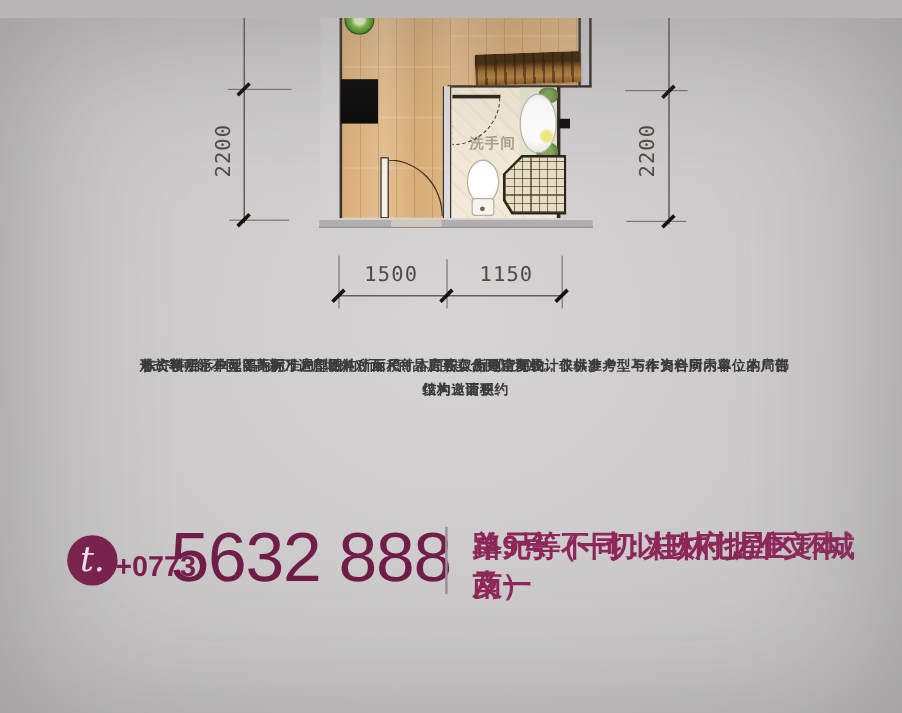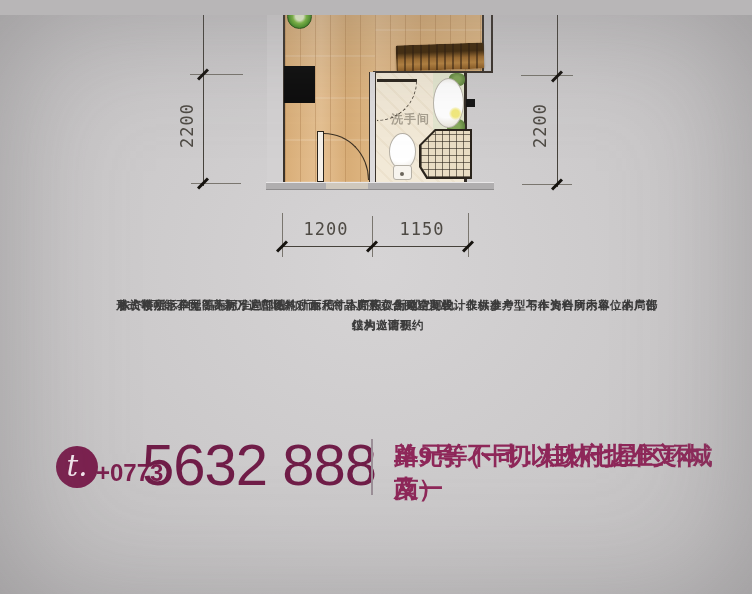--- a/index.html
+++ b/index.html
@@ -166,21 +166,21 @@
     <div class="tick" style="left:550px;top:168px;"></div>
     <div class="dimtxt dimv" style="left:518px;top:101px;">2200</div>
 
     <div class="diml" style="left:281px;top:231px;width:188px;height:1px;"></div>
     <div class="dimw" style="left:282px;top:198px;width:1px;height:44px;"></div>
     <div class="dimw" style="left:372px;top:201px;width:1px;height:41px;"></div>
     <div class="dimw" style="left:468px;top:198px;width:1px;height:44px;"></div>
     <div class="tick" style="left:275px;top:230px;"></div>
     <div class="tick" style="left:365px;top:230px;"></div>
     <div class="tick" style="left:461px;top:230px;"></div>
-    <div class="dimtxt" style="left:291px;top:204px;width:70px;">1200</div>
+    <div class="dimtxt" style="left:291px;top:204px;width:70px;">1500</div>
     <div class="dimtxt" style="left:387px;top:204px;width:70px;">1150</div>
   </div>
 
   <div class="disclaimer">
     <div>本资料所示户型图为标准户型图，所示尺寸、面积、所列空间设计仅供参考，不作为合同内容，本广告仅为邀请要约</div>
     <div>栋、楼层、单元等不同，局部结构、面积、本广告仅为邀请要约，非标准户型与本资料所示单位的局部结构、面积、</div>
     <div>形式等可能不同，高新万达广场斜对面《商品房买卖合同》为准。</div>
   </div>
 
   <div class="phone-circle">t.</div>

